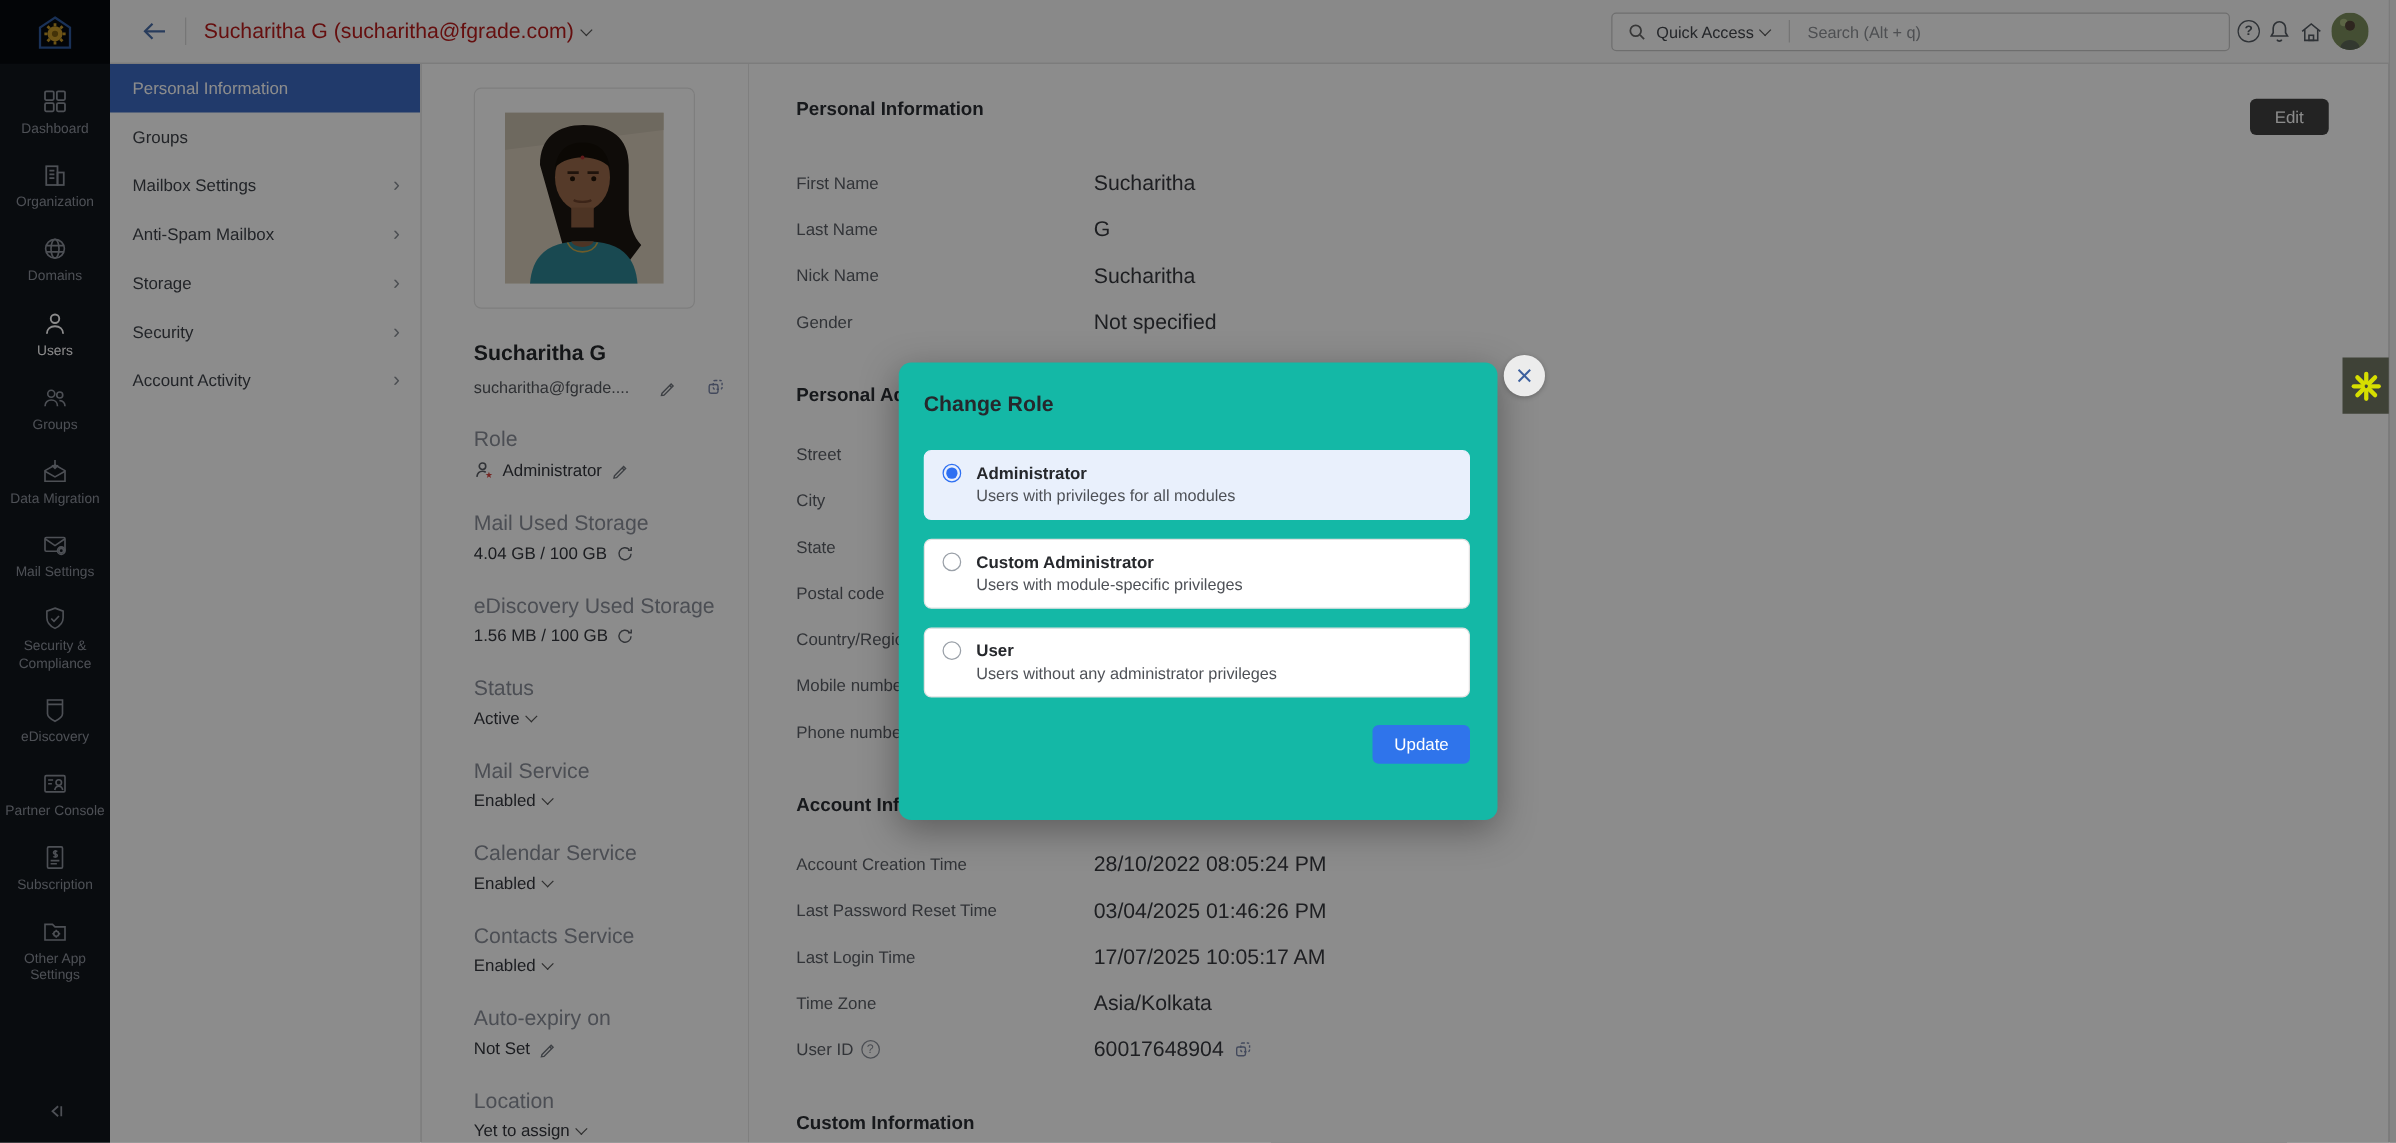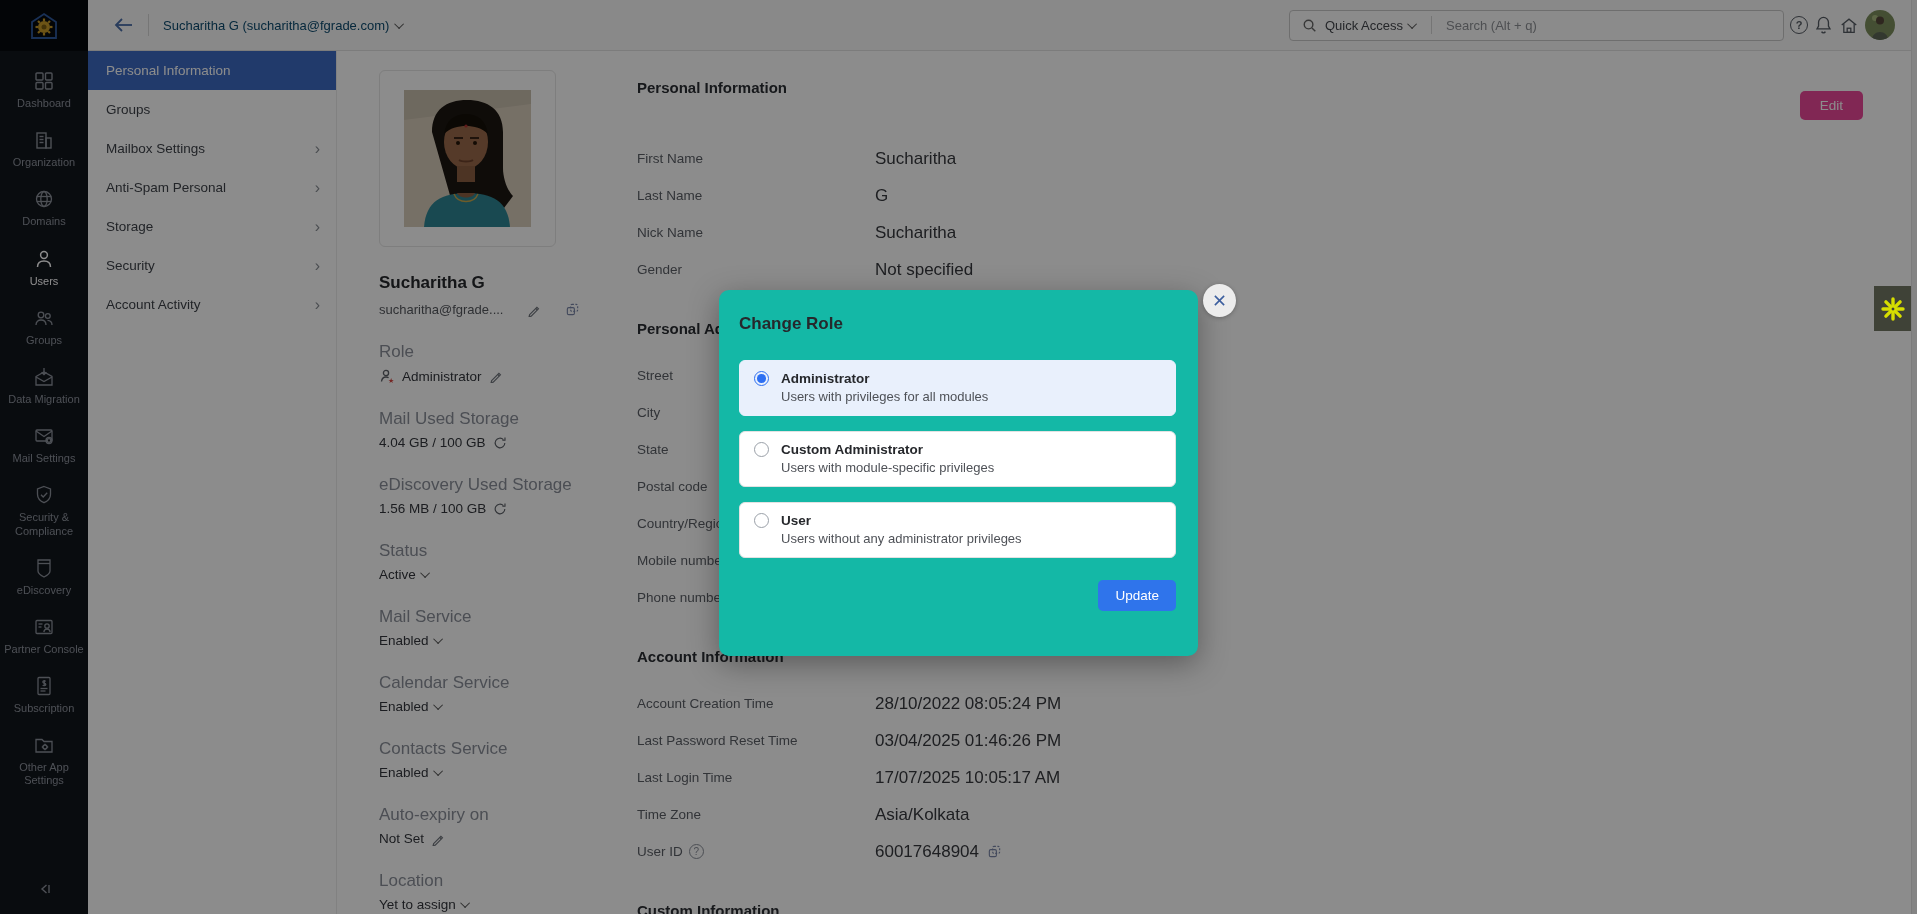--- a/index.html
+++ b/index.html
@@ -13,21 +13,21 @@
   .appbar-item .albl { font-size:11px; color:#8d939c; text-align:center; line-height:1.2; }
   .appbar-item svg { stroke:#8d939c; }
   .appbar-item.active .albl { color:#ffffff; }
   .appbar-item.active svg { stroke:#ffffff; }
   .appbar-collapse { flex:0 0 auto; padding:12px 0 16px; display:flex; justify-content:center; cursor:pointer; }
 
   
   .topbar { position:fixed; left:88px; top:0; right:0; height:51px; background:#fafafa; border-bottom:1px solid #e2e2e2; display:flex; align-items:center; z-index:5; }
   .back-btn { margin-left:24px; cursor:pointer; display:flex; align-items:center; }
   .tb-divider { width:1px; height:22px; background:#d7d7d7; margin:0 14px; }
-  .page-user-title { font-size:13px; color:#0c4a6e; display:flex; align-items:center; gap:8px; cursor:pointer; }
+  .page-user-title { font-size:17px; color:#b91c1c; display:flex; align-items:center; gap:8px; cursor:pointer; }
   .caret { width:7px; height:7px; border-left:1.6px solid #555; border-bottom:1.6px solid #555; transform:rotate(-45deg) translateY(-2px); display:inline-block; }
   .tb-right { margin-left:auto; display:flex; align-items:center; gap:6px; padding-right:22px; }
   .searchbox { width:495px; height:31px; border:1px solid #c9c9c9; border-radius:4px; background:#fdfdfd; display:flex; align-items:center; padding:0 12px; gap:8px; }
   .qa-label { font-size:13px; color:#44474d; display:flex; align-items:center; gap:7px; cursor:pointer; white-space:nowrap; }
   .sb-divider { width:1px; height:18px; background:#d5d5d5; margin:0 6px; }
   .search-input { border:none; outline:none; background:transparent; font-size:13px; color:#000000; flex:1; font-family:"Liberation Sans",sans-serif; }
   .search-input::placeholder { color:#8e9196; }
   .help-circle { width:18px; height:18px; border:1.5px solid #555b63; border-radius:50%; color:#555b63; font-size:11px; display:flex; align-items:center; justify-content:center; cursor:pointer; font-weight:bold; }
   .tb-icon { cursor:pointer; display:flex; }
   .avatar { width:30px; height:30px; border-radius:50%; overflow:hidden; cursor:pointer; flex:0 0 auto; }
@@ -45,21 +45,21 @@
   .pemail { margin:9px 0 0 42px; font-size:13px; color:#55585e; display:flex; align-items:center; gap:24px; }
   .pgroup { margin:25px 0 0 42px; }
   .plabel { font-size:17px; color:#8a8f99; }
   .pvalue { margin-top:6px; font-size:13.5px; color:#33363c; display:flex; align-items:center; gap:7px; }
   .icon-btn { cursor:pointer; display:inline-flex; align-items:center; }
 
   
   .main { position:fixed; left:599px; top:51px; right:6px; bottom:0; background:#fff; padding:28px 48px 0 38px; z-index:2; }
   .main-head { display:flex; align-items:flex-start; justify-content:space-between; }
   .sec-title { font-size:15px; font-weight:bold; color:#2b2e33; }
-  .edit-btn { background:#ec4899; color:#fff; font-size:13.5px; border:none; border-radius:5px; padding:7px 20px; cursor:pointer; font-family:"Liberation Sans",sans-serif;margin-top:12px; }
+  .edit-btn { background:#404040; color:#fff; font-size:13.5px; border:none; border-radius:5px; padding:7px 20px; cursor:pointer; font-family:"Liberation Sans",sans-serif; }
   .rows { margin-top:20px; }
   .row { display:flex; align-items:center; height:37px; }
   .lbl { width:238px; font-size:13.5px; color:#5b5f66; display:flex; align-items:center; gap:6px; }
   .val { font-size:17px; color:#37393e; display:flex; align-items:center; gap:8px; }
   .sec-gap { margin-top:32px; }
   .qmark { width:15px; height:15px; border:1.2px solid #8a8f99; border-radius:50%; font-size:10px; color:#8a8f99; display:inline-flex; align-items:center; justify-content:center; }
 
   
   .overlay { position:fixed; inset:0; background:rgba(0,0,0,0.45); z-index:50; }
   .modal { position:fixed; left:719px; top:290px; width:479px; height:366px; background:#14b8a6; border-radius:10px; z-index:60; box-shadow:0 8px 30px rgba(0,0,0,0.35); padding:24px 22px 0 20px; }
@@ -291,21 +291,21 @@
     <span>Personal Information</span>
   </div>
   <div class="subnav-item">
     <span>Groups</span>
   </div>
   <div class="subnav-item">
     <span>Mailbox Settings</span>
     <span class="subnav-chev">›</span>
   </div>
   <div class="subnav-item">
-    <span>Anti-Spam Personal</span>
+    <span>Anti-Spam Mailbox</span>
     <span class="subnav-chev">›</span>
   </div>
   <div class="subnav-item">
     <span>Storage</span>
     <span class="subnav-chev">›</span>
   </div>
   <div class="subnav-item">
     <span>Security</span>
     <span class="subnav-chev">›</span>
   </div>

